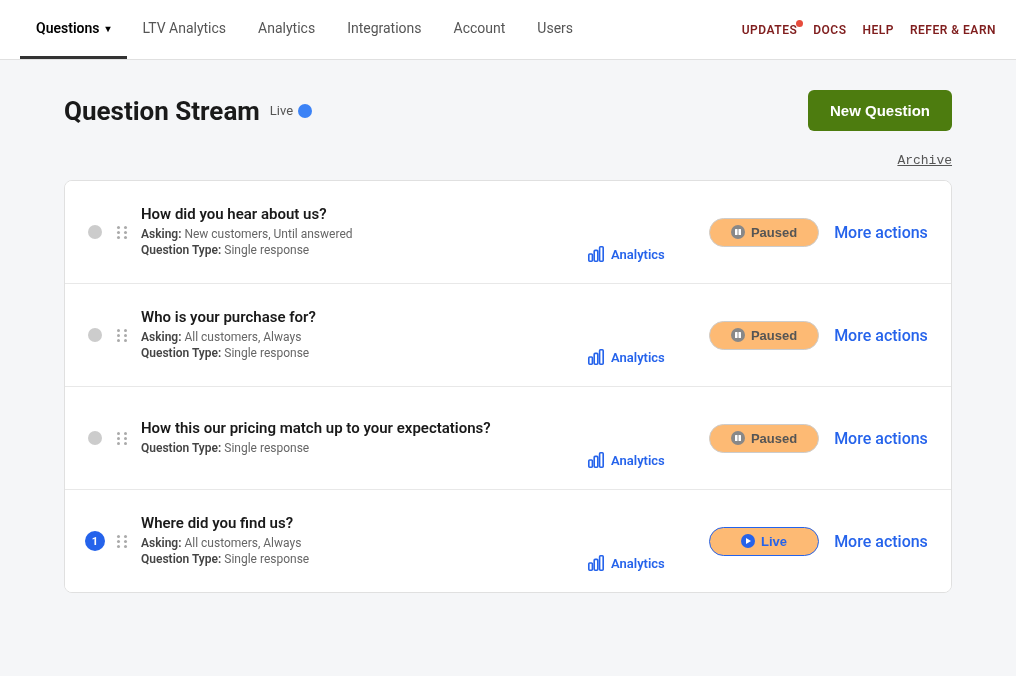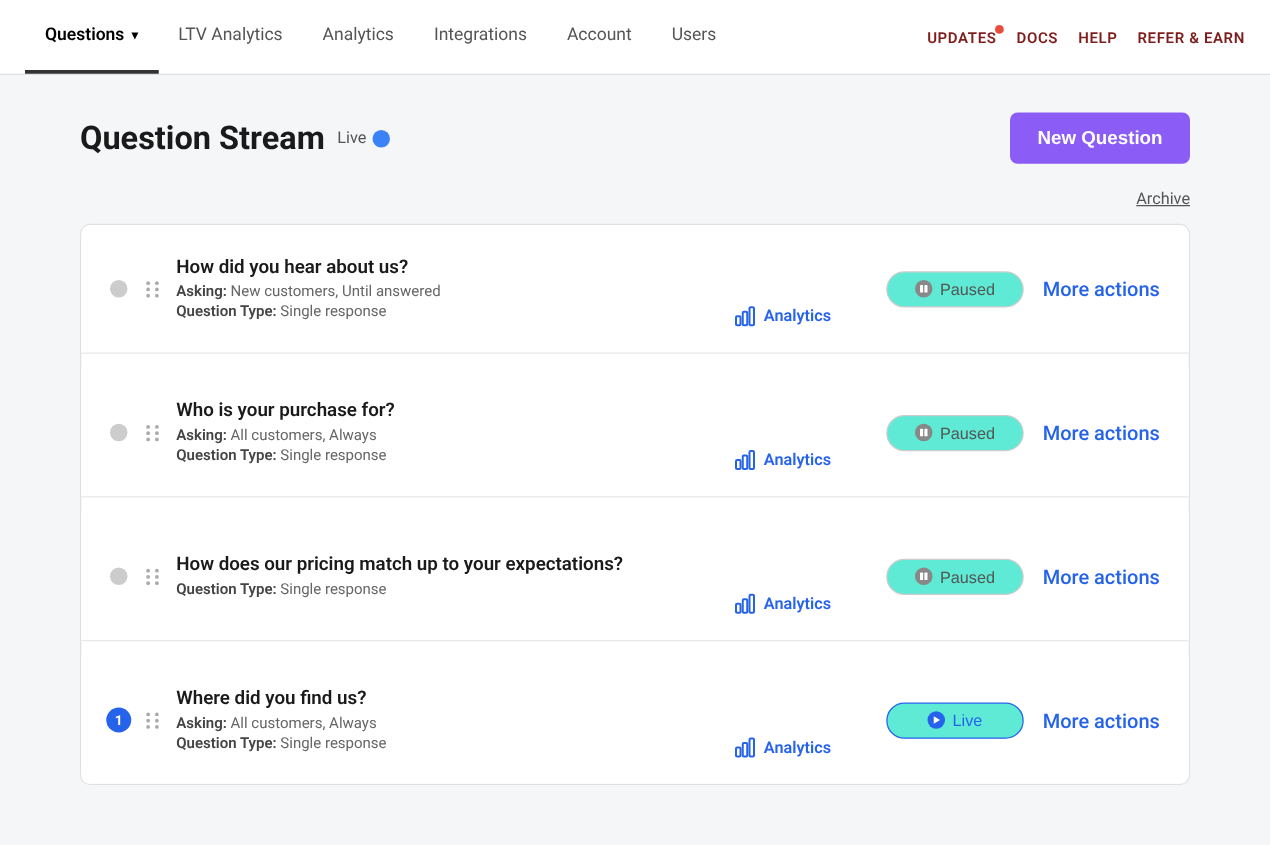--- a/index.html
+++ b/index.html
@@ -105,46 +105,47 @@
       color: #555;
     }
     .live-dot {
       width: 14px;
       height: 14px;
       background: #3b82f6;
       border-radius: 50%;
     }
 
     .new-question-btn {
-      background: #8b5cf6;
+      background: #4d7c0f;
       color: #fff;
       border: none;
       padding: 12px 22px;
       border-radius: 6px;
       font-size: 15px;
       font-weight: 600;
       cursor: pointer;
     }
 
     .archive-link {
       text-align: right;
       margin-bottom: 12px;
     }
     .archive-link a {
       color: #555;
       font-size: 13px;
       text-decoration: underline;
       cursor: pointer;
+      font-family: Liberation Mono, monospace;
     }
 
     
     .question-list {
       display: flex;
       flex-direction: column;
-      gap: 12px;
+      gap: 0;
       background: #fff;
       border: 1px solid #e0e0e0;
       border-radius: 8px;
       overflow: hidden;
     }
     .question-row {
       display: flex;
       align-items: center;
       padding: 20px 20px;
       border-bottom: 1px solid #e8e8e8;
@@ -241,24 +242,24 @@
     }
 
     .status-btn {
       display: flex;
       align-items: center;
       gap: 6px;
       padding: 6px 14px;
       border: 1.5px solid #ccc;
       border-radius: 20px;
       font-size: 13px;
-      font-weight: 400;
+      font-weight: 700;
       color: #555;
       cursor: pointer;
-      background: #5eead4;
+      background: #fdba74;
       width: 110px;
       flex-shrink: 0;
       justify-content: center;
     }
     .status-btn.live {
       border-color: #2563eb;
       color: #2563eb;
     }
     .status-icon {
       width: 14px;
@@ -452,21 +453,21 @@
         <div class="drag-dots">
           <div class="drag-dot"></div>
           <div class="drag-dot"></div>
           <div class="drag-dot"></div>
           <div class="drag-dot"></div>
           <div class="drag-dot"></div>
           <div class="drag-dot"></div>
         </div>
       </div>
       <div class="question-info">
-        <div class="question-title">How does our pricing match up to your expectations?</div>
+        <div class="question-title">How this our pricing match up to your expectations?</div>
         <div class="question-meta">
           <strong>Question Type:</strong>
           <span>Single response</span>
         </div>
       </div>
       <a class="analytics-btn">
         <svg class="analytics-icon" viewBox="0 0 20 20" fill="none" stroke="#2563eb" stroke-width="1.8">
           <rect x="2" y="10" width="4" height="8" rx="1"></rect>
           <rect x="8" y="6" width="4" height="12" rx="1"></rect>
           <rect x="14" y="2" width="4" height="16" rx="1"></rect>

